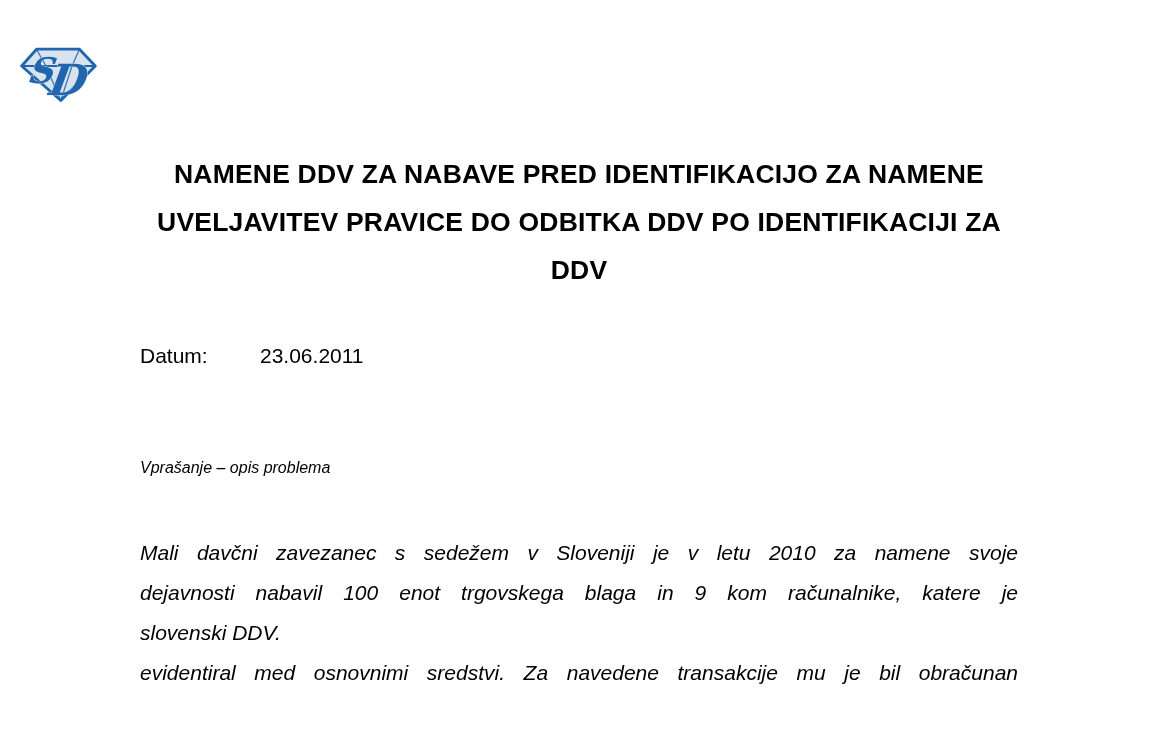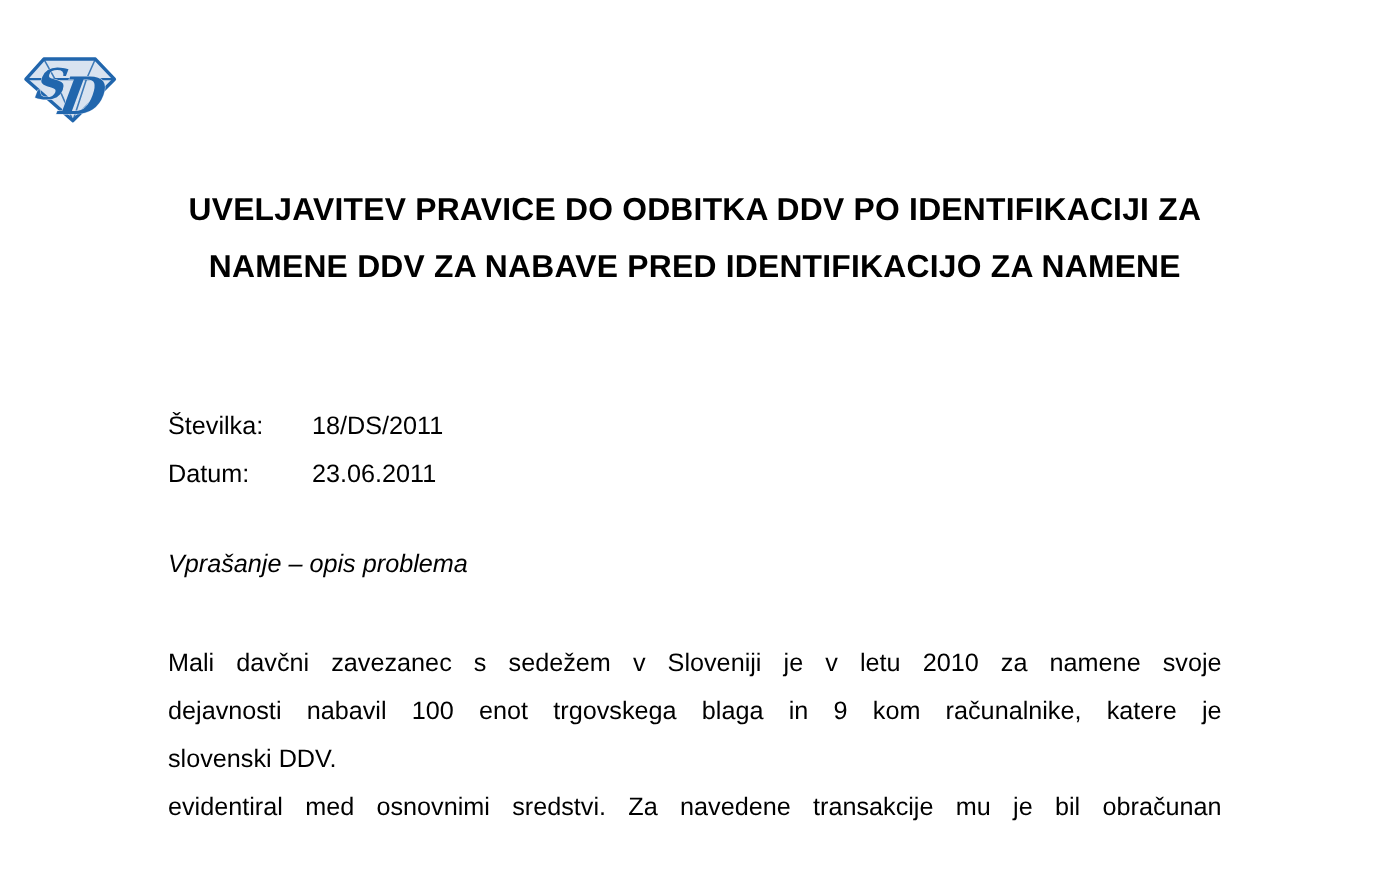--- a/index.html
+++ b/index.html
@@ -56,31 +56,32 @@
     align-items: center;
   }
   .meta-label { width: 120px; }
   .meta-value { }
 
   
   .question {
     position: absolute;
     left: 140px;
     top: 459px;
-    font-size: 21px;
+    font-size: 16px;
     font-style: italic;
   }
 
   
   .body-par {
     position: absolute;
     left: 140px;
     top: 533px;
     width: 878px;
     font-size: 21px;
+    font-style: italic;
   }
   .body-line {
     line-height: 40px;
     text-align: justify;
     text-align-last: justify;
   }
   .body-line.last-line {
     text-align-last: left;
   }
 </style>
@@ -98,29 +99,26 @@
       <path d="M22 7 L32 25 M68 7 L60 25 M32 25 L48 62 M60 25 L48 62" stroke="#2166ad" stroke-width="1.4" fill="none" opacity="0.85"></path>
 
       <g transform="skewX(-10)" font-family="'DejaVu Serif', serif" font-weight="bold" font-style="italic" fill="#2166ad" stroke="#d9e3f0" stroke-width="0.8" paint-order="stroke">
         <text x="21" y="43" font-size="38">S</text>
         <text x="44" y="56" font-size="46">D</text>
       </g>
     </svg>
   </div>
 
   <div class="doc-title">
+    <div class="title-line">NAMENE DDV ZA NABAVE PRED IDENTIFIKACIJO ZA NAMENE</div>
     <div class="title-line">UVELJAVITEV PRAVICE DO ODBITKA DDV PO IDENTIFIKACIJI ZA</div>
-    <div class="title-line">NAMENE DDV ZA NABAVE PRED IDENTIFIKACIJO ZA NAMENE</div>
+    <div class="title-line">DDV</div>
   </div>
 
   <div class="meta">
-    <div class="meta-row">
-      <span class="meta-label">Številka:</span>
-      <span class="meta-value">18/DS/2011</span>
-    </div>
     <div class="meta-row">
       <span class="meta-label">Datum:</span>
       <span class="meta-value">23.06.2011</span>
     </div>
   </div>
 
   <div class="question">Vprašanje – opis problema</div>
 
   <div class="body-par">
     <div class="body-line">Mali davčni zavezanec s sedežem v Sloveniji je v letu 2010 za namene svoje</div>

